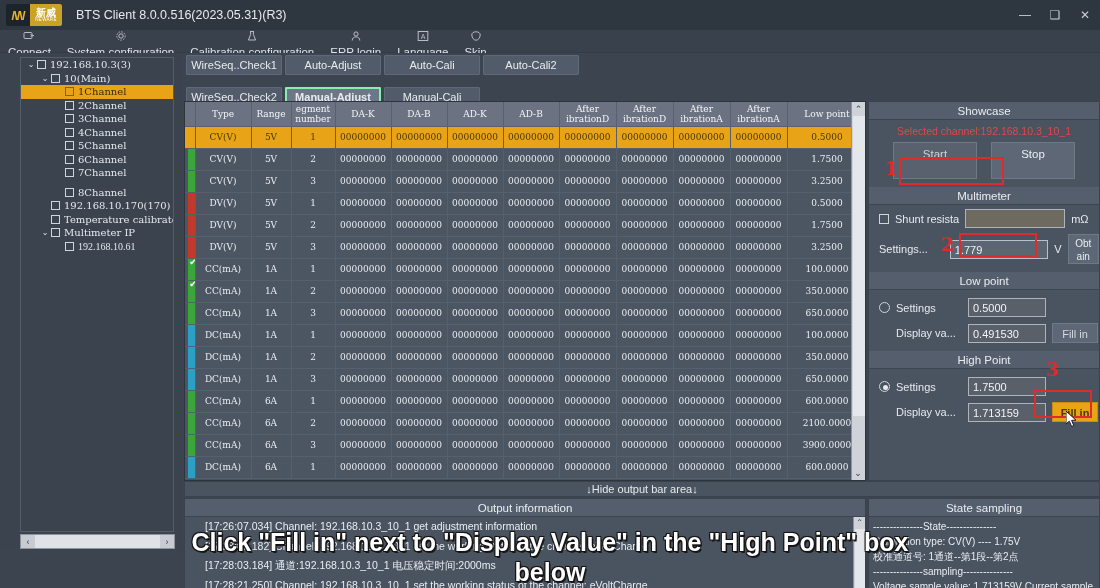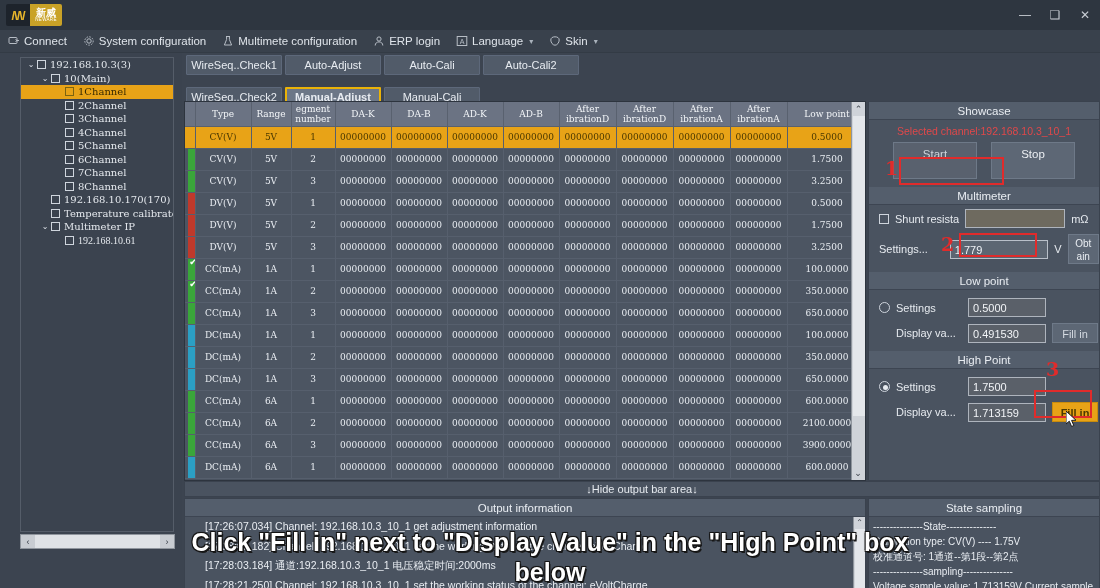--- a/index.html
+++ b/index.html
@@ -49,21 +49,21 @@
 
   
   .menubar {
     height: 23px; background: #39414c;
     display: flex; align-items: center; gap: 0px;
     border-bottom: 1px solid #333b45;
     font-size: 11.5px; color: #dfe4ea;
   }
   .menu-item {
     display: flex; align-items: center; gap: 4px;
-    padding: 0 8px; height: 23px; white-space: nowrap;
+    padding: 0 8px; height: 23px; white-space: nowrap; flex-direction: column;
   }
   .mi-icon { display: inline-flex; width: 12px; height: 12px; opacity: .85; }
   .caret { font-size: 8px; color: #aab2bc; margin-left: 2px; }
 
   
   .body-wrap { position: relative; height: 535px; }
 
   
   .tree-panel {
     position: absolute; left: 0; top: 0; width: 182px; height: 497px;
@@ -103,21 +103,21 @@
   }
   .tab-row { display: flex; gap: 3px; padding: 2px 0 0 2px; }
   .tab-btn {
     height: 20px; line-height: 19px; text-align: center;
     background: #515b69; color: #e8ecf1; font-size: 11px;
     border: 1px solid #5d687a; border-radius: 1px;
   }
   .tab-btn.w1 { width: 96px; }
   .tab-btn.w2 { width: 96px; }
   .tab-btn.active {
-    background: #6c7787; border: 2px solid #eab308; font-weight: bold;
+    background: #6c7787; border: 2px solid #86efac; font-weight: bold;
     line-height: 16px;
   }
 
   
   .table-wrap {
     position: absolute; left: 184px; top: 48px; width: 682px; height: 380px;
     background: #4a5360; border: 1px solid #2d343e;
     overflow: hidden;
   }
   table.grid { border-collapse: collapse; width: 666px; table-layout: fixed; }
@@ -276,20 +276,21 @@
 <div id="app">
 
   <div class="titlebar">
     <div class="logo">
       <div class="logo-left">/\/\/</div>
       <div class="logo-right">
         <span class="cn">新威</span>
         <span class="en">NEWARE</span>
       </div>
     </div>
+    <div class="app-title">BTS Client 8.0.0.516(2023.05.31)(R3)</div>
     <div class="win-ctrls">
       <div class="win-btn">—</div>
       <div class="win-btn">❑</div>
       <div class="win-btn close">✕</div>
     </div>
   </div>
 
   <div class="menubar">
     <div class="menu-item">
       <span class="mi-icon">
@@ -309,21 +310,21 @@
       </span>
       <span>System configuration</span>
     </div>
     <div class="menu-item">
       <span class="mi-icon">
         <svg viewBox="0 0 12 12" width="12" height="12">
             <path d="M4.6 1.5v3L2.4 10h7.2L7.4 4.5v-3z" fill="none" stroke="#cdd3db" stroke-width="1"></path>
             <path d="M4 1.5h4" stroke="#cdd3db" stroke-width="1"></path>
           </svg>
       </span>
-      <span>Multimete configuration</span>
+      <span>Calibration configuration</span>
     </div>
     <div class="menu-item">
       <span class="mi-icon">
         <svg viewBox="0 0 12 12" width="12" height="12">
             <circle cx="6" cy="4" r="2.1" fill="none" stroke="#cdd3db" stroke-width="1"></circle>
             <path d="M2.2 10.5c0-2.3 1.7-3.6 3.8-3.6s3.8 1.3 3.8 3.6" fill="none" stroke="#cdd3db" stroke-width="1"></path>
           </svg>
       </span>
       <span>ERP login</span>
     </div>
@@ -390,21 +391,21 @@
           <div class="tree-node" style="padding-left: 32px;">
             <span class="twisty"></span>
             <span class="cbx"></span>
             <span>6Channel</span>
           </div>
           <div class="tree-node" style="padding-left: 32px;">
             <span class="twisty"></span>
             <span class="cbx"></span>
             <span>7Channel</span>
           </div>
-          <div class="tree-node" style="padding-left: 32px;">
+          <div class="tree-node" style="padding-left: 32px; margin-top: 6px;">
             <span class="twisty"></span>
             <span class="cbx"></span>
             <span>8Channel</span>
           </div>
           <div class="tree-node" style="padding-left: 18px;">
             <span class="twisty"></span>
             <span class="cbx"></span>
             <span>192.168.10.170(170)</span>
           </div>
           <div class="tree-node" style="padding-left: 18px;">

